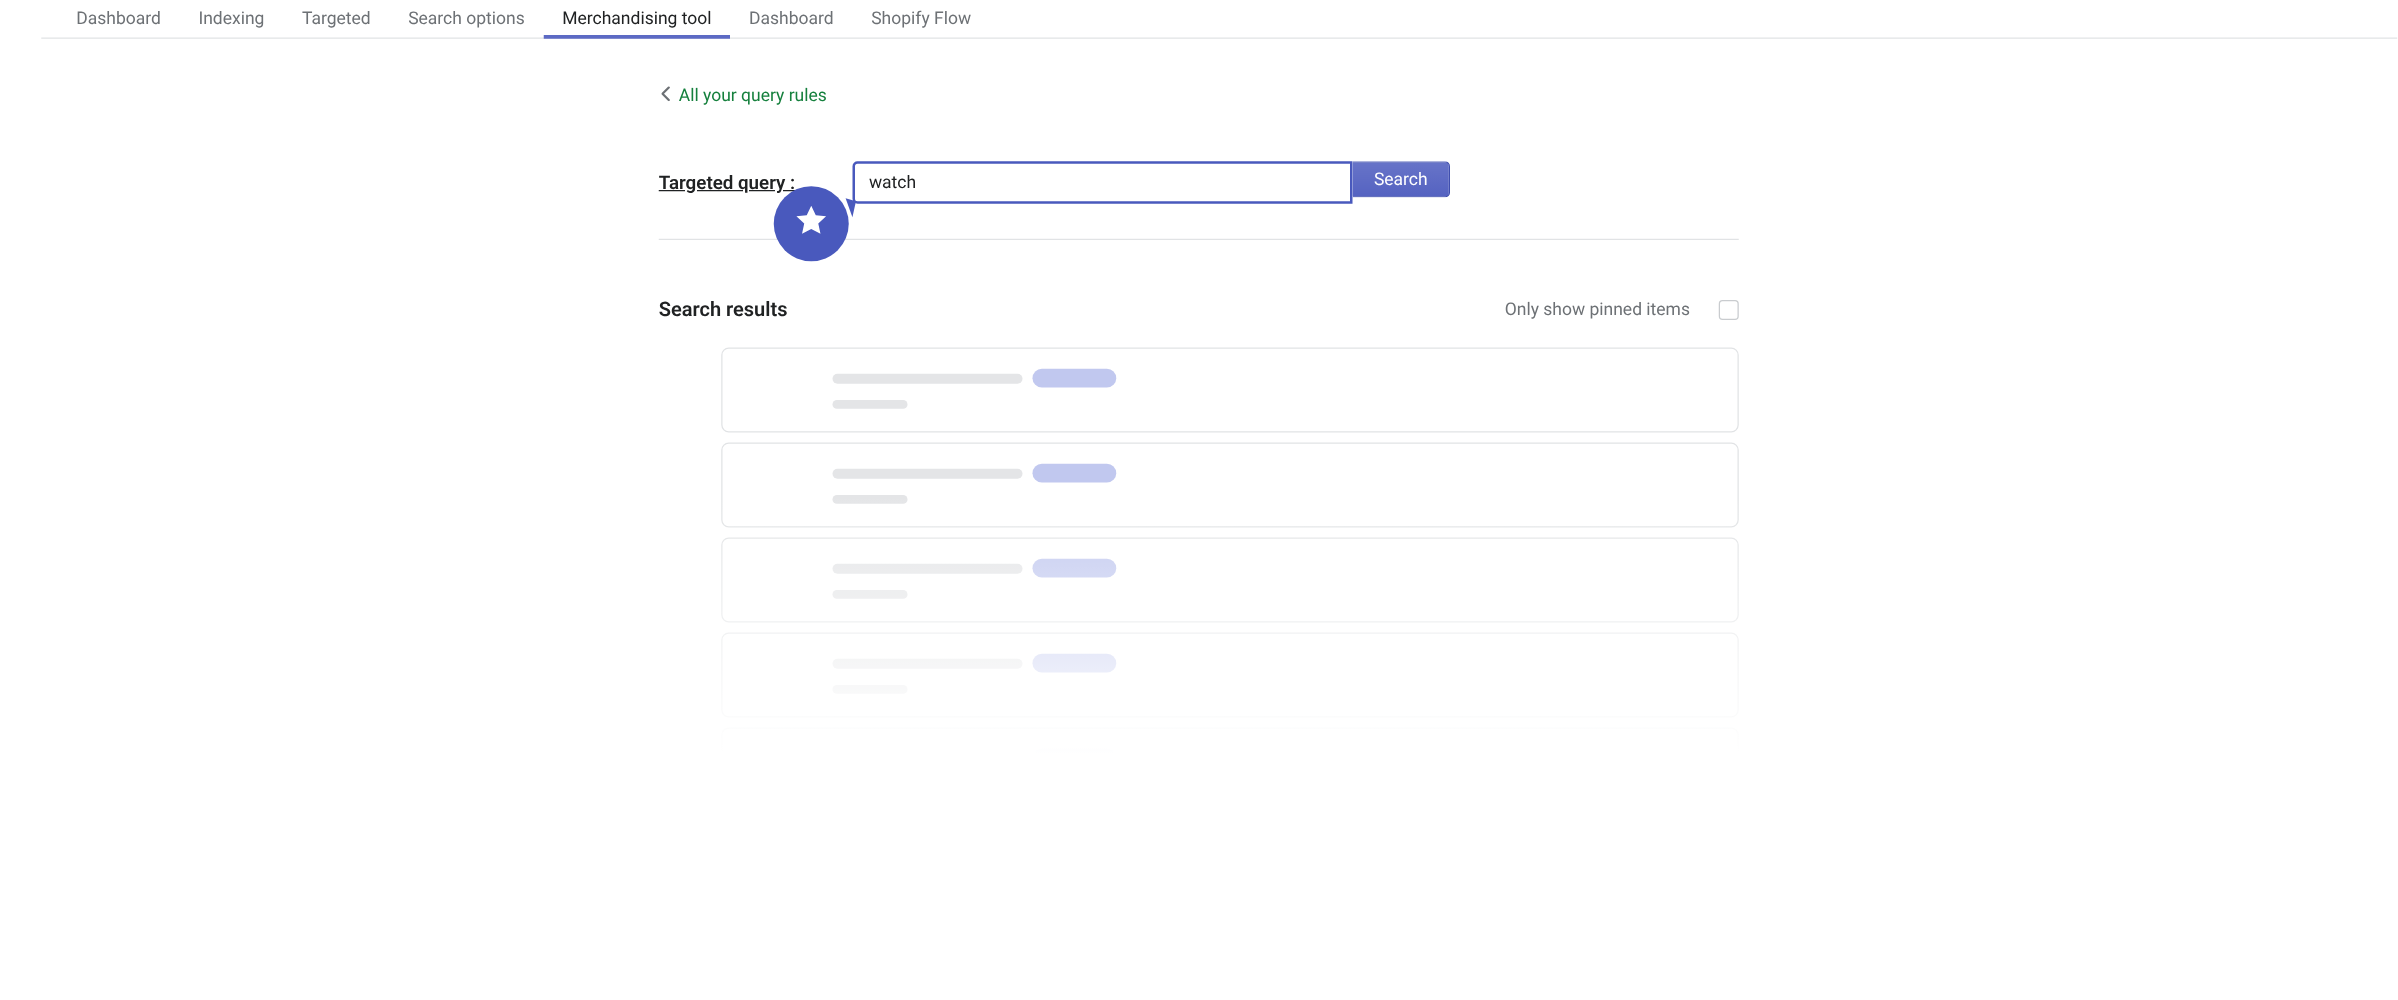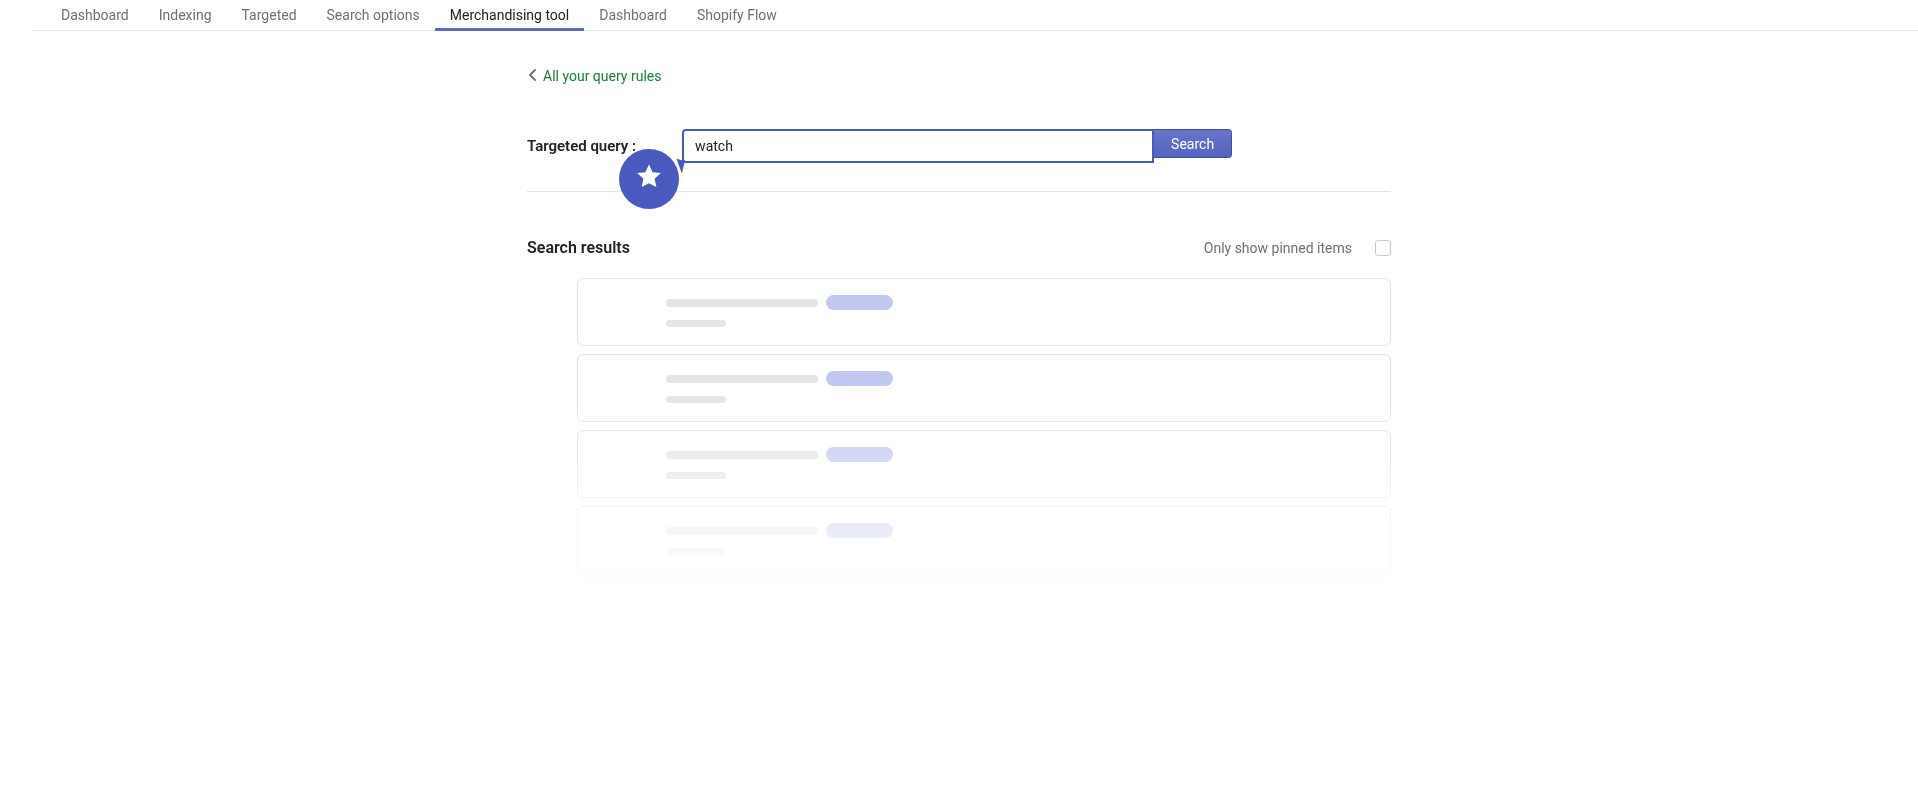--- a/index.html
+++ b/index.html
@@ -74,28 +74,29 @@
       align-items: center;
       border-bottom: 1px solid #e1e3e5;
       padding-bottom: 28px;
       position: relative;
     }
     .query-label {
       font-size: 15px;
       font-weight: 600;
       color: #202223;
       flex: 0 0 auto;
+      text-decoration: underline;
     }
     .query-input-wrap {
       margin-left: 46px;
       display: flex;
       align-items: stretch;
     }
     .query-input {
-      width: 472px;
+      width: 400px;
       height: 34px;
       border: 2px solid #4959bd;
       border-radius: 4px 0 0 4px;
       padding: 0 11px;
       font-size: 14px;
       color: #202223;
       outline: none;
       font-family: inherit;
     }
     .search-btn {

